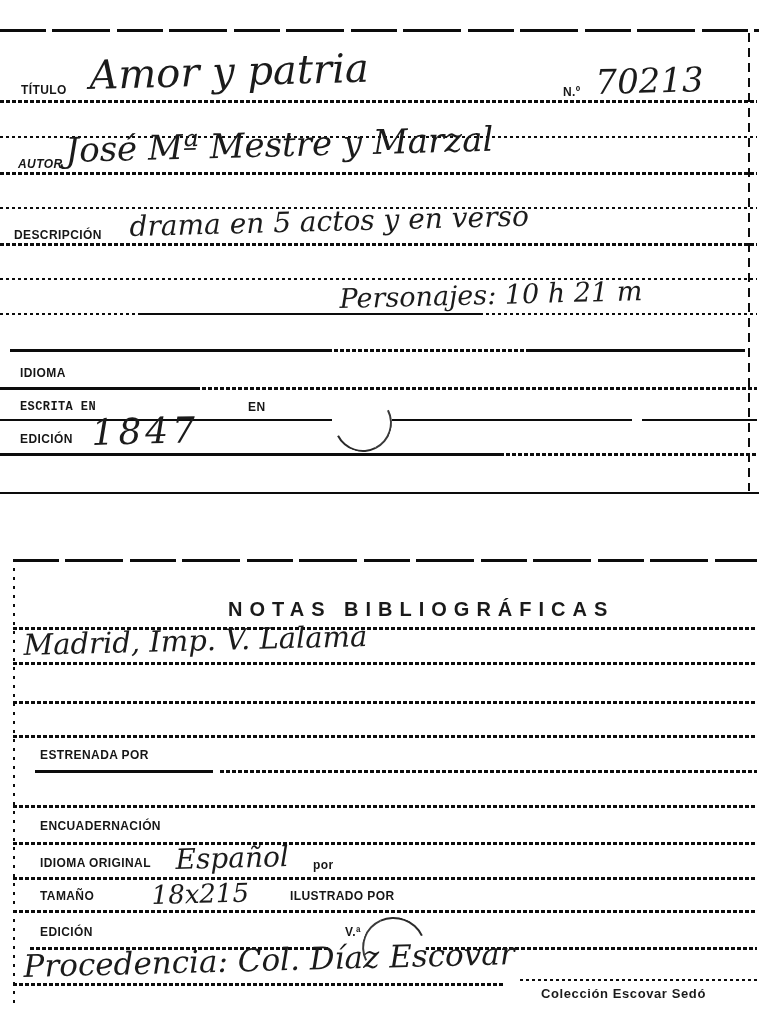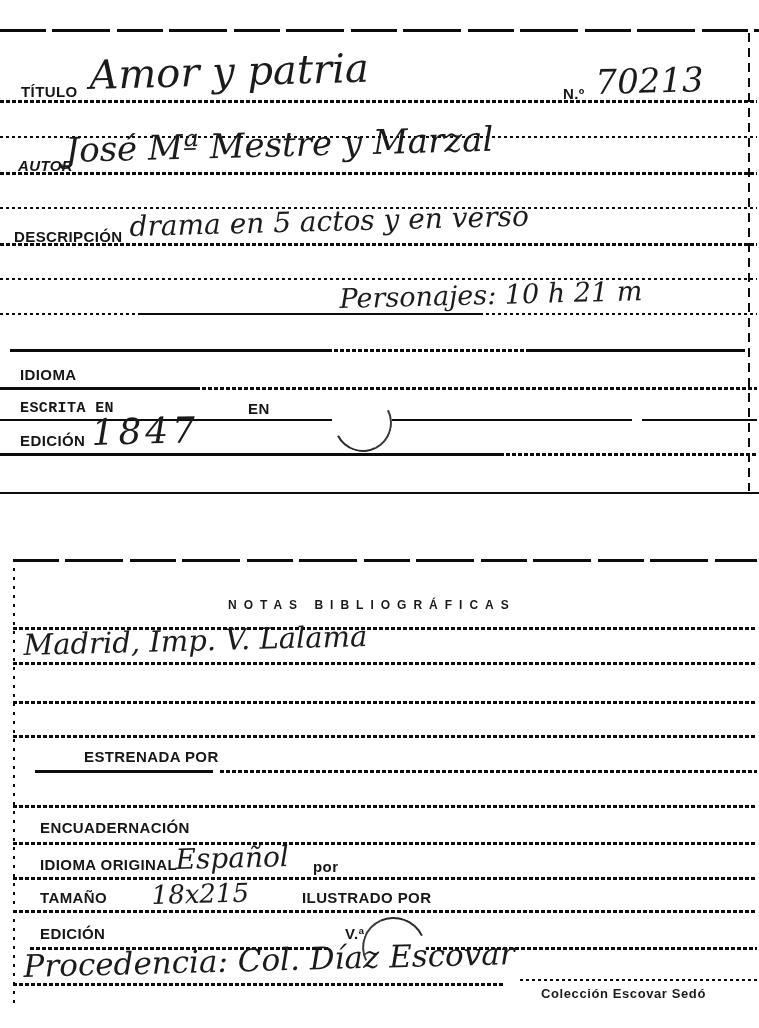--- a/index.html
+++ b/index.html
@@ -8,29 +8,29 @@
     width:759px;height:1028px;
     background:#fff;
     font-family:"Liberation Sans", sans-serif;
     color:#111;
     overflow:hidden;
   }
   
   .lbl{
     position:absolute;
     font-weight:700;
-    font-size:15px;
+    font-size:12px;
     letter-spacing:.4px;
     color:#161616;
     white-space:nowrap;
   }
   .header-spaced{
     position:absolute;
     font-weight:700;
-    font-size:12px;
+    font-size:20px;
     letter-spacing:7px;
     color:#1a1a1a;
     white-space:nowrap;
   }
   .footer-credit{
     position:absolute;
     font-weight:700;
     font-size:13px;
     letter-spacing:.6px;
     color:#1a1a1a;
@@ -144,37 +144,37 @@
 
     <span class="header-spaced" style="left:228px;top:598px;">NOTAS BIBLIOGRÁFICAS</span>
     <div class="dot-heavy" style="left:13px;top:627px;width:744px;"></div>
 
     <span class="hand" style="left:24px;top:628px;font-size:29px;">Madrid, Imp. V. Lalama</span>
     <div class="dot-heavy" style="left:13px;top:662px;width:744px;"></div>
 
     <div class="dot-heavy" style="left:13px;top:701px;width:744px;"></div>
     <div class="dot-heavy" style="left:13px;top:735px;width:744px;"></div>
 
-    <span class="lbl" style="left:40px;top:748px;margin-left:44px;">ESTRENADA POR</span>
+    <span class="lbl" style="left:40px;top:748px;">ESTRENADA POR</span>
     <div class="solid" style="left:35px;top:770px;width:178px;height:3px;"></div>
     <div class="dot-heavy" style="left:220px;top:770px;width:537px;"></div>
 
     <div class="dot-heavy" style="left:13px;top:805px;width:744px;"></div>
 
     <span class="lbl" style="left:40px;top:819px;">ENCUADERNACIÓN</span>
     <div class="dot-heavy" style="left:13px;top:842px;width:744px;"></div>
 
     <span class="lbl" style="left:40px;top:856px;">IDIOMA ORIGINAL</span>
     <span class="hand" style="left:176px;top:843px;font-size:28px;">Español</span>
     <span class="lbl" style="left:313px;top:858px;">por</span>
     <div class="dot-heavy" style="left:13px;top:877px;width:744px;"></div>
 
     <span class="lbl" style="left:40px;top:889px;">TAMAÑO</span>
     <span class="hand" style="left:152px;top:880px;font-size:26px;">18x215</span>
-    <span class="lbl" style="left:290px;top:889px;margin-left:12px;">ILUSTRADO POR</span>
+    <span class="lbl" style="left:290px;top:889px;">ILUSTRADO POR</span>
     <div class="dot-heavy" style="left:13px;top:910px;width:744px;"></div>
 
     <span class="lbl" style="left:40px;top:925px;">EDICIÓN</span>
     <span class="lbl" style="left:345px;top:925px;">V.ª</span>
     <div class="dot-heavy" style="left:30px;top:947px;width:300px;"></div>
     <div class="dot-heavy" style="left:425px;top:947px;width:332px;"></div>
     <div class="punch" style="left:362px;top:917px;width:60px;height:58px;transform:rotate(200deg);"></div>
 
     <span class="hand" style="left:24px;top:948px;font-size:31px;">Procedencia: Col. Díaz Escovar</span>
     <div class="dot-heavy" style="left:13px;top:983px;width:490px;"></div>

